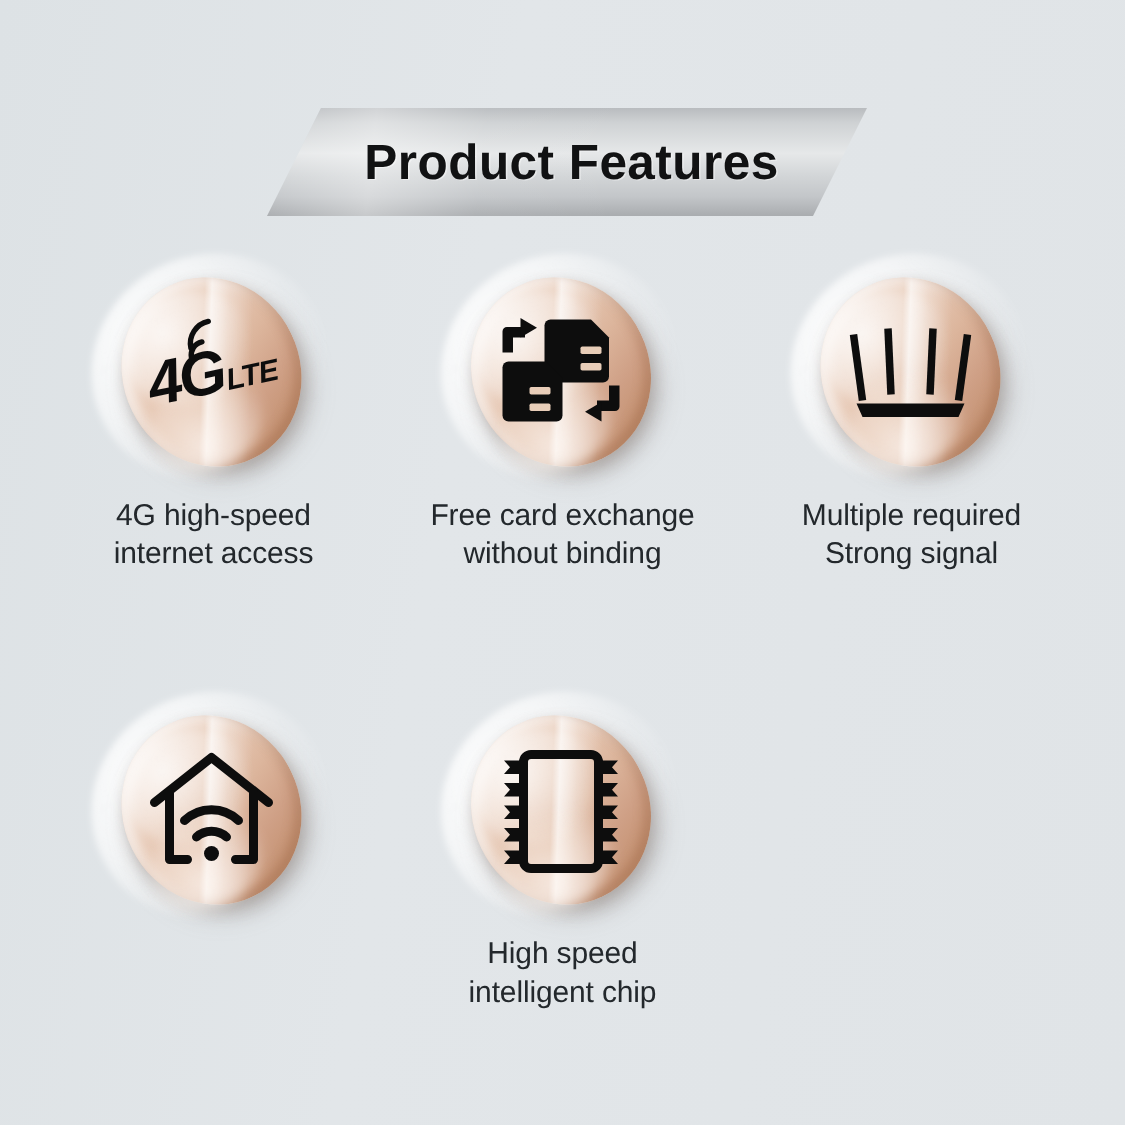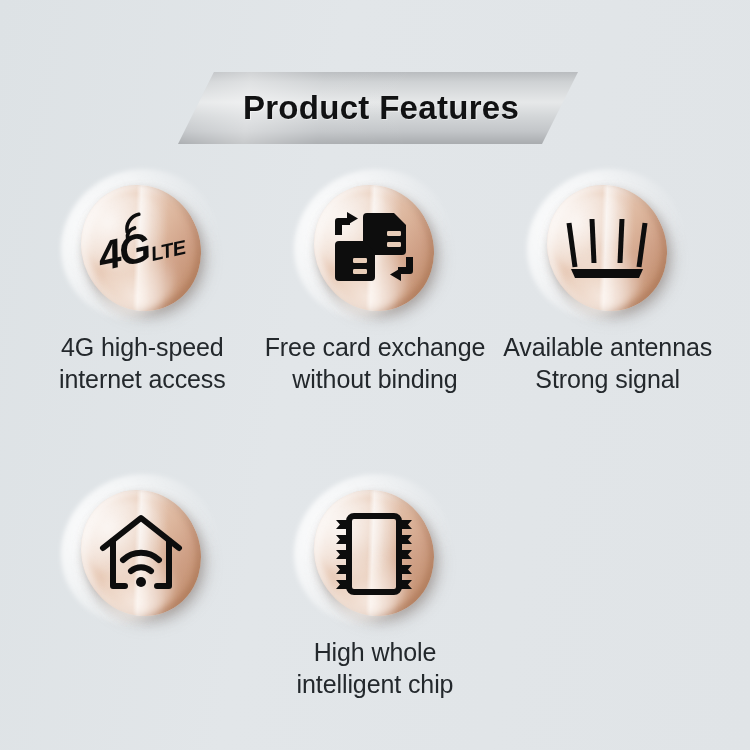--- a/index.html
+++ b/index.html
@@ -212,21 +212,21 @@
     right: 30px;
     top: -14px;
     width: 28px;
     height: 24px;
   }
 
   
   .caption {
     margin-top: 6px;
     text-align: center;
-    font-size: 25px;
+    font-size: 20px;
     line-height: 1.26;
     color: #23282c;
     letter-spacing: -0.1px;
     white-space: pre-line;
   }
 </style>
 </head>
 <body>
 
 <div id="page">
@@ -307,21 +307,21 @@
             <g stroke="#0d0d0d" stroke-width="5" stroke-linecap="butt">
               <line x1="10" y1="56" x2="4" y2="12"></line>
               <line x1="29" y1="52" x2="27" y2="8"></line>
               <line x1="55" y1="52" x2="57" y2="8"></line>
               <line x1="74" y1="56" x2="80" y2="12"></line>
             </g>
             <path d="M6 58 h72 l-4 9 h-64 z" fill="#0d0d0d"></path>
           </svg>
         </div>
       </div>
-      <div class="caption">Available antennas
+      <div class="caption">Multiple required
 Strong signal</div>
     </div>
 
 
     <div class="cell">
       <div class="disc-area">
         <div class="halo"></div>
         <div class="disc-shadow"></div>
         <div class="disc"></div>
         <div class="disc-icon">
@@ -357,18 +357,18 @@
               <path d="M78 8 h-14 v9 h14 l-4 -4.5 z"></path>
               <path d="M78 23 h-14 v9 h14 l-4 -4.5 z"></path>
               <path d="M78 38 h-14 v9 h14 l-4 -4.5 z"></path>
               <path d="M78 53 h-14 v9 h14 l-4 -4.5 z"></path>
               <path d="M78 68 h-14 v9 h14 l-4 -4.5 z"></path>
             </g>
             <rect x="15" y="4" width="50" height="76" rx="5" ry="5" fill="none" stroke="#0d0d0d" stroke-width="6"></rect>
           </svg>
         </div>
       </div>
-      <div class="caption">High whole
+      <div class="caption">High speed
 intelligent chip</div>
     </div>
 
   </div>
 </div>
 
 </body></html>

